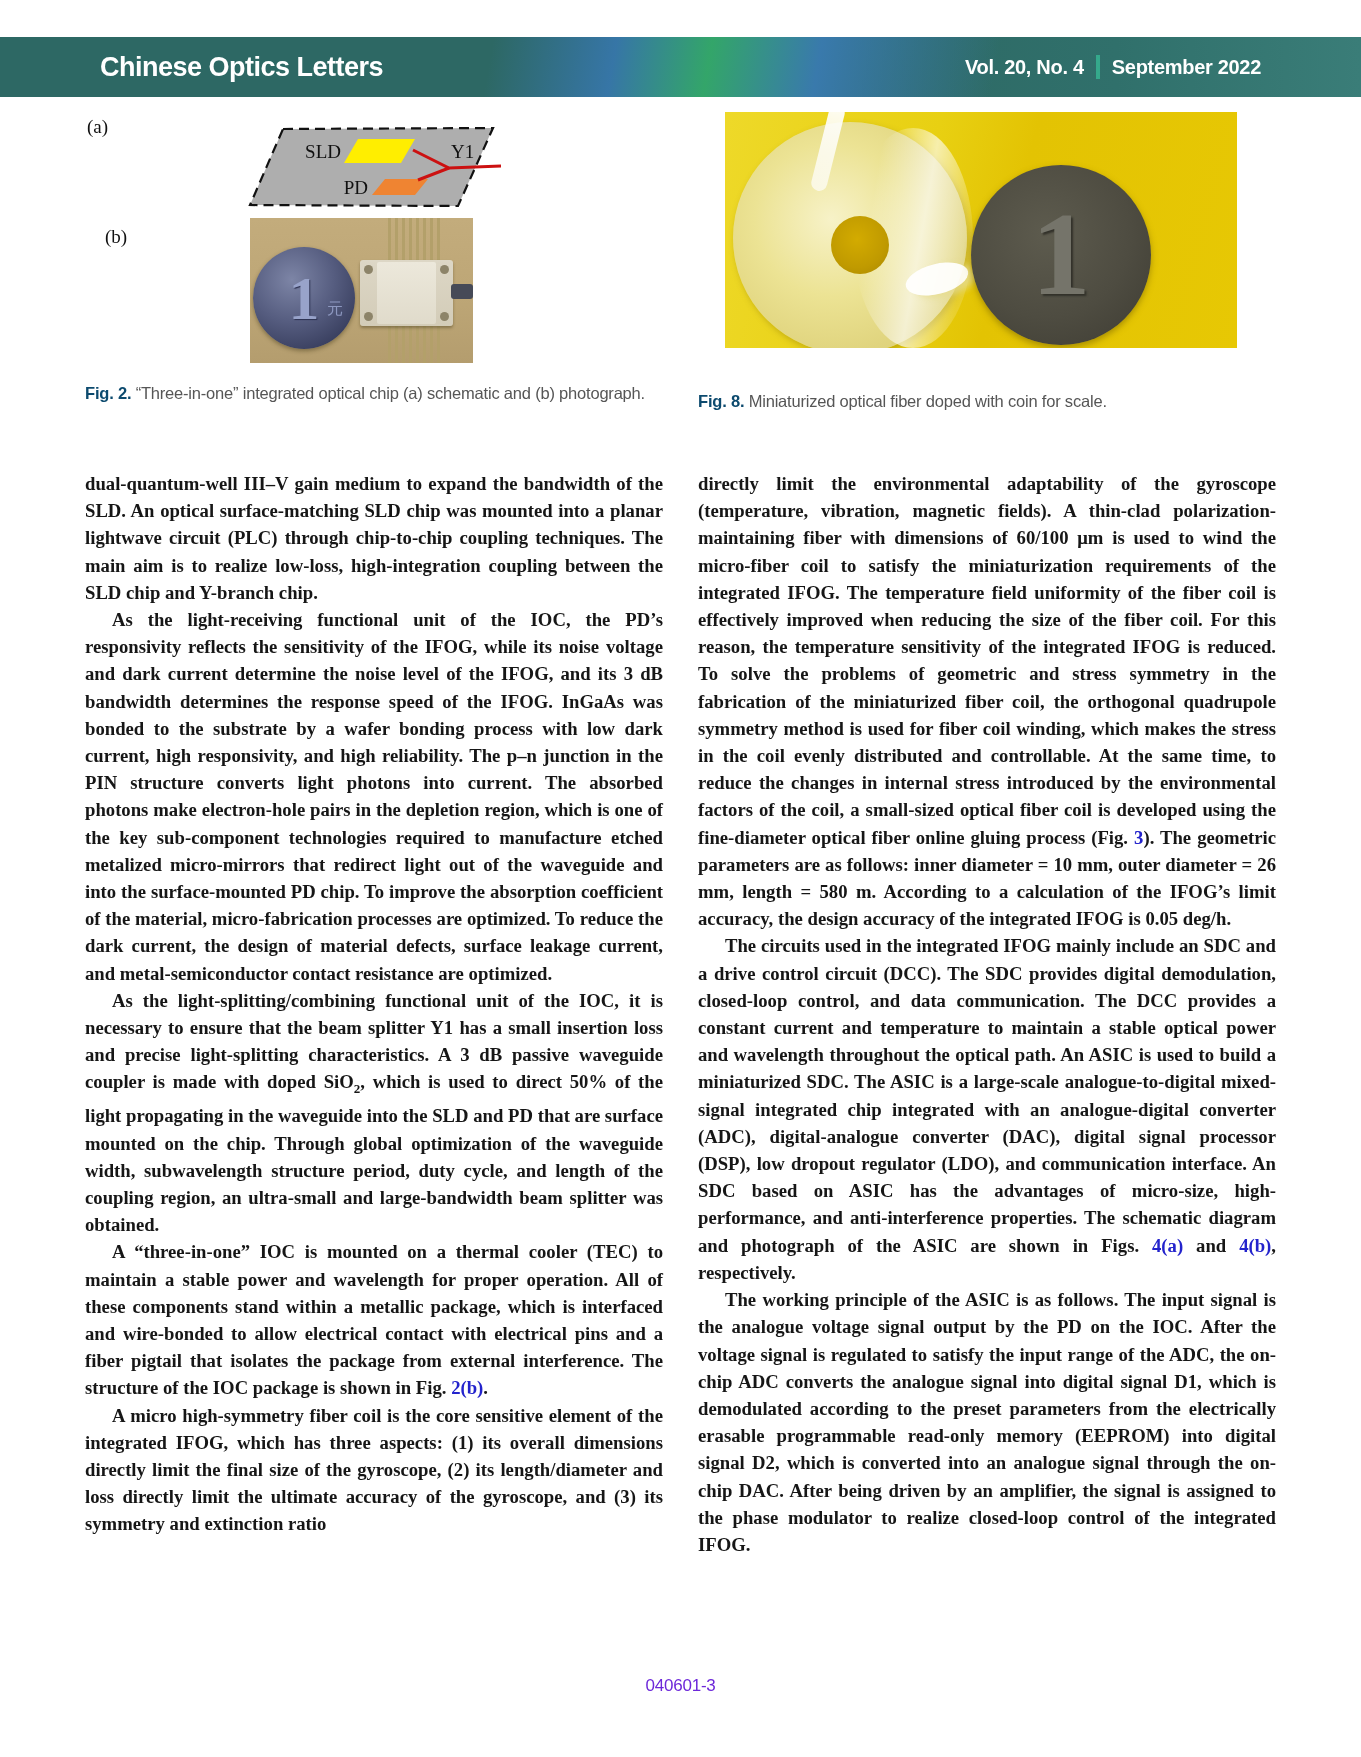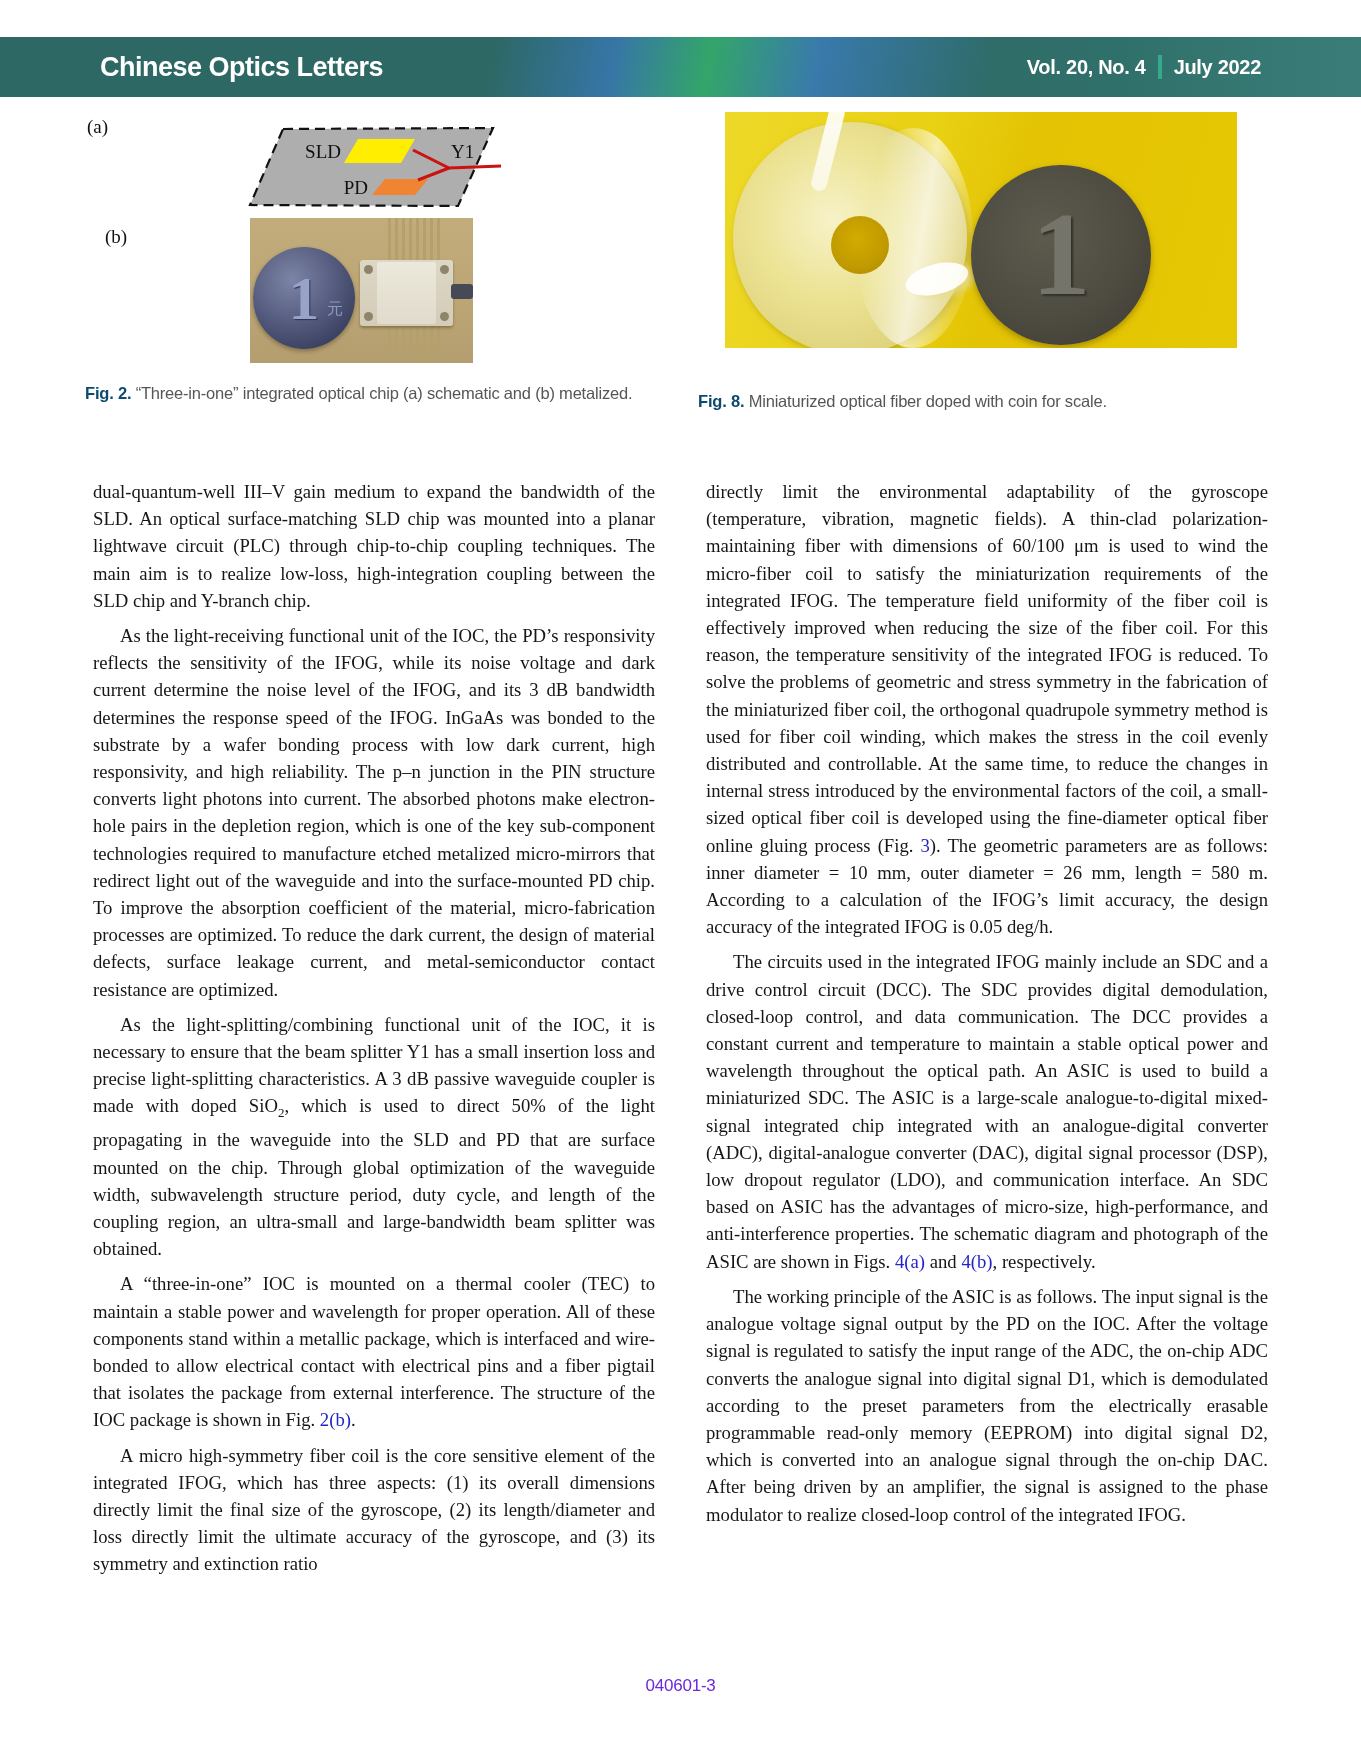--- a/index.html
+++ b/index.html
@@ -75,40 +75,40 @@
 
   
   .caption{position:absolute;left:0;width:100%;
     font-family:"Liberation Sans",sans-serif;font-size:16.5px;line-height:23px;
     color:#565656;letter-spacing:-0.2px;}
   .cap2{top:270px;text-align:justify;}
   .cap3{top:278px;}
   .cap-label{font-weight:bold;color:#0c4a6e;}
 
   
-  .col p{margin:8px;text-align:justify;font-size:18.7px;line-height:27.2px;color:#161616;}
+  .col p{margin:0;text-align:justify;font-size:18.7px;line-height:27.2px;color:#161616;font-weight:bold;}
   .col p.indent{text-indent:27px;}
   .figlink{color:#2323cc;cursor:pointer;}
   sub{font-size:13px;}
 
   
   .footer{position:absolute;top:1676px;left:0;width:1361px;text-align:center;
     font-family:"Liberation Sans",sans-serif;font-size:17px;color:#6d28d9;letter-spacing:-0.2px;}
 </style>
 </head>
 <body>
 
 <div class="page">
 
   <div class="banner">
     <div class="journal-title">Chinese Optics Letters</div>
     <div class="issue-info">
       <span>Vol. 20, No. 4</span>
       <span class="issue-sep"></span>
-      <span>July 2022</span>
+      <span>September 2022</span>
     </div>
   </div>
 
   <div class="content">
 
     <div class="col">
 
       <div class="figblock">
         <span class="panel-label lbl-a">(a)</span>
 
@@ -137,21 +137,21 @@
             <div class="chip-hole hole-tr"></div>
             <div class="chip-hole hole-bl"></div>
             <div class="chip-hole hole-br"></div>
             <div class="chip-body"></div>
             <div class="chip-stub"></div>
           </div>
         </div>
 
         <div class="caption cap2">
           <span class="cap-label">Fig. 2.</span>
-          <span>“Three-in-one” integrated optical chip (a) schematic and (b) metalized.</span>
+          <span>“Three-in-one” integrated optical chip (a) schematic and (b) photograph.</span>
         </div>
       </div>
 
       <p>dual-quantum-well III–V gain medium to expand the bandwidth of the SLD. An optical surface-matching SLD chip was mounted into a planar lightwave circuit (PLC) through chip-to-chip coupling techniques. The main aim is to realize low-loss, high-integration coupling between the SLD chip and Y-branch chip.</p>
       <p class="indent">As the light-receiving functional unit of the IOC, the PD’s responsivity reflects the sensitivity of the IFOG, while its noise voltage and dark current determine the noise level of the IFOG, and its 3 dB bandwidth determines the response speed of the IFOG. InGaAs was bonded to the substrate by a wafer bonding process with low dark current, high responsivity, and high reliability. The p–n junction in the PIN structure converts light photons into current. The absorbed photons make electron-hole pairs in the depletion region, which is one of the key sub-component technologies required to manufacture etched metalized micro-mirrors that redirect light out of the waveguide and into the surface-mounted PD chip. To improve the absorption coefficient of the material, micro-fabrication processes are optimized. To reduce the dark current, the design of material defects, surface leakage current, and metal-semiconductor contact resistance are optimized.</p>
       <p class="indent"><span>As the light-splitting/combining functional unit of the IOC, it is necessary to ensure that the beam splitter Y1 has a small insertion loss and precise light-splitting characteristics. A 3 dB passive waveguide coupler is made with doped SiO</span><sub>2</sub><span>, which is used to direct 50% of the light propagating in the waveguide into the SLD and PD that are surface mounted on the chip. Through global optimization of the waveguide width, subwavelength structure period, duty cycle, and length of the coupling region, an ultra-small and large-bandwidth beam splitter was obtained.</span></p>
       <p class="indent"><span>A “three-in-one” IOC is mounted on a thermal cooler (TEC) to maintain a stable power and wavelength for proper operation. All of these components stand within a metallic package, which is interfaced and wire-bonded to allow electrical contact with electrical pins and a fiber pigtail that isolates the package from external interference. The structure of the IOC package is shown in Fig. </span><span class="figlink">2(b)</span><span>.</span></p>
       <p class="indent">A micro high-symmetry fiber coil is the core sensitive element of the integrated IFOG, which has three aspects: (1) its overall dimensions directly limit the final size of the gyroscope, (2) its length/diameter and loss directly limit the ultimate accuracy of the gyroscope, and (3) its symmetry and extinction ratio</p>
     </div>
 

